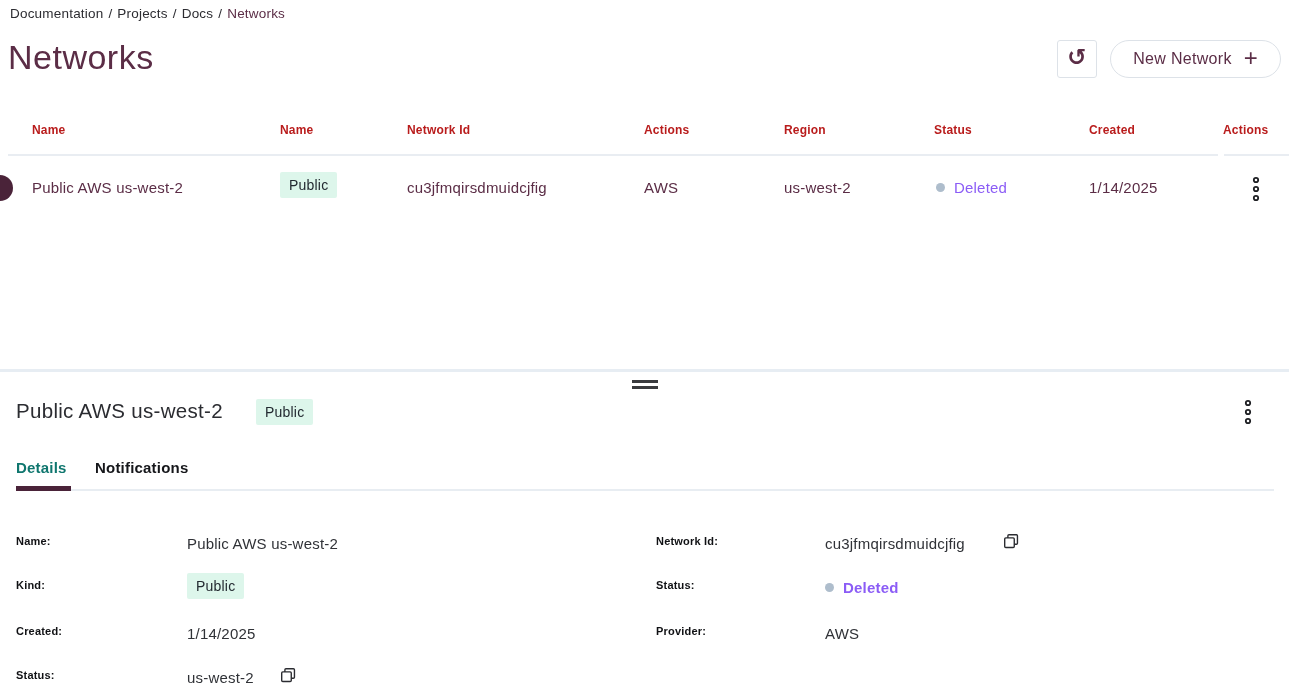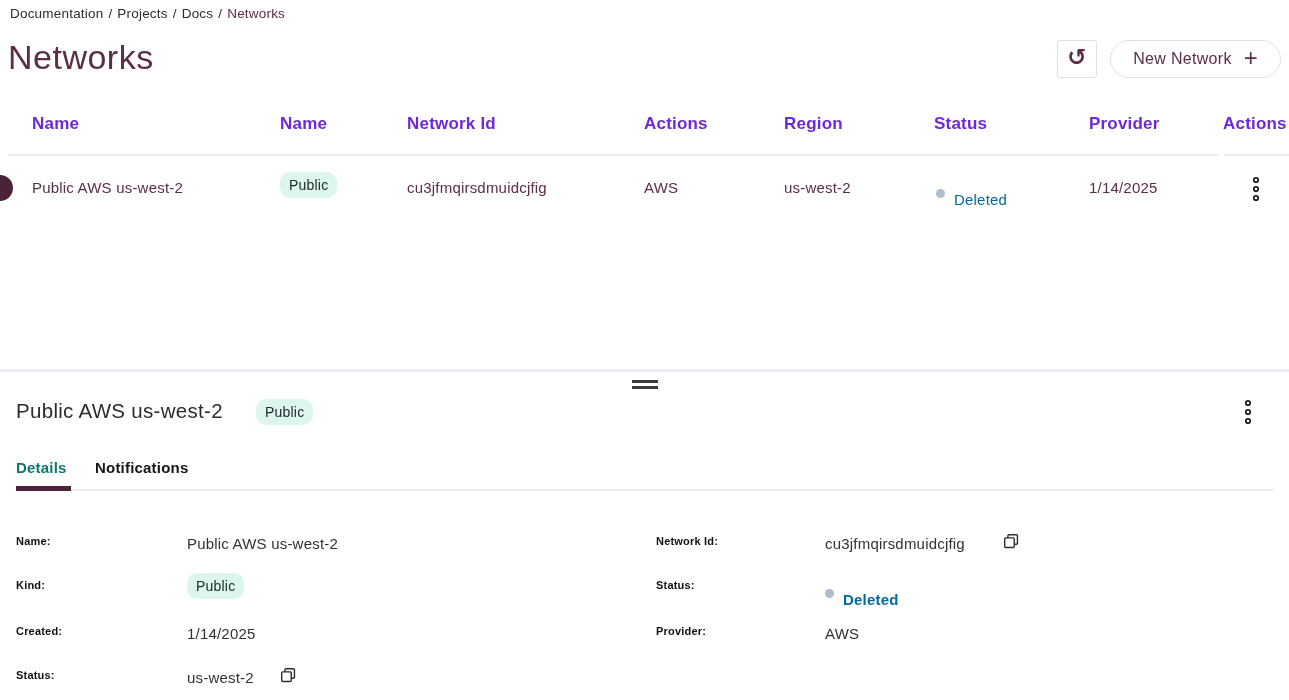--- a/index.html
+++ b/index.html
@@ -20,34 +20,34 @@
   .btn { position:absolute; top:40px; height:38px; background:#fff; border:1px solid #dde2e8;
     border-radius:3px; display:flex; align-items:center; justify-content:center; cursor:pointer; }
   .btn-refresh { left:1057px; width:40px; }
   .refresh-glyph { font-family:"DejaVu Sans", sans-serif; font-size:23px; color:#5b2d46;
     line-height:1; margin-top:-3px; font-weight:700; }
   .btn-new { left:1110px; width:171px; gap:12px;border-radius:19px; }
   .btn-new .label { font-size:16px; color:#5b2d46; letter-spacing:.3px; }
   .btn-new .plus { font-size:24px; font-weight:400; color:#5b2d46; line-height:1; margin-top:-2px; }
 
   
-  .th { position:absolute; top:114px; font-size:17px; font-weight:700; color:#6d28d9; letter-spacing:.2px; }
+  .th { position:absolute; top:123px; font-size:12px; font-weight:700; color:#b91c1c; letter-spacing:.2px; }
   .hline { position:absolute; top:154px; height:2px; background:#e9edf2; }
   .hline.main { left:8px; width:1210px; }
   .hline.actions { left:1224px; width:65px; }
 
   .row-marker { position:absolute; left:0; top:175px; width:13px; height:26px;
     background:#4a2339; border-radius:0 13px 13px 0; }
   .td { position:absolute; top:179px; font-size:15px; font-weight:500; color:#5b2d46; letter-spacing:.2px; }
   .badge { display:inline-block; background:#ddf6eb; color:#232a31; font-size:14px;
-    padding:5px 9px; border-radius:10px; font-weight:500; letter-spacing:.2px; }
+    padding:5px 9px; border-radius:2px; font-weight:500; letter-spacing:.2px; }
   .table-badge { position:absolute; left:280px; top:172px; }
   .status-cell { display:flex; align-items:center; gap:9px; }
   .status-dot { width:9px; height:9px; border-radius:50%; background:#aebdcc; }
-  .status-text { color:#0369a1; font-weight:500;margin-top:12px; }
+  .status-text { color:#8b5cf6; font-weight:500; }
   .kebab { background:none; border:none; cursor:pointer; color:#1f2024; }
   .kebab.table-kebab { position:absolute; left:1252px; top:176px; }
 
   
   .drawer { position:absolute; left:0; top:369px; width:1289px; height:331px;
     border-top:3px solid #e7edf3; background:#fff; }
   .drag-handle { position:absolute; left:632px; top:8px; width:26px; cursor:row-resize; }
   .drag-handle .bar { width:26px; height:3px; background:#3a3b3e; margin-bottom:3px; }
 
   .drawer-title { position:absolute; left:16px; top:27px; font-size:20.5px; font-weight:400;
@@ -85,21 +85,21 @@
     <span class="label">New Network</span>
     <span class="plus">+</span>
   </button>
 
   <div class="th" style="left:32px">Name</div>
   <div class="th" style="left:280px">Name</div>
   <div class="th" style="left:407px">Network Id</div>
   <div class="th" style="left:644px">Actions</div>
   <div class="th" style="left:784px">Region</div>
   <div class="th" style="left:934px">Status</div>
-  <div class="th" style="left:1089px">Provider</div>
+  <div class="th" style="left:1089px">Created</div>
   <div class="th" style="left:1223px">Actions</div>
   <div class="hline main"></div>
   <div class="hline actions"></div>
 
   <div class="row-marker"></div>
   <div class="td" style="left:32px">Public AWS us-west-2</div>
   <span class="badge table-badge">Public</span>
   <div class="td" style="left:407px">cu3jfmqirsdmuidcjfig</div>
   <div class="td" style="left:644px">AWS</div>
   <div class="td" style="left:784px">us-west-2</div>

